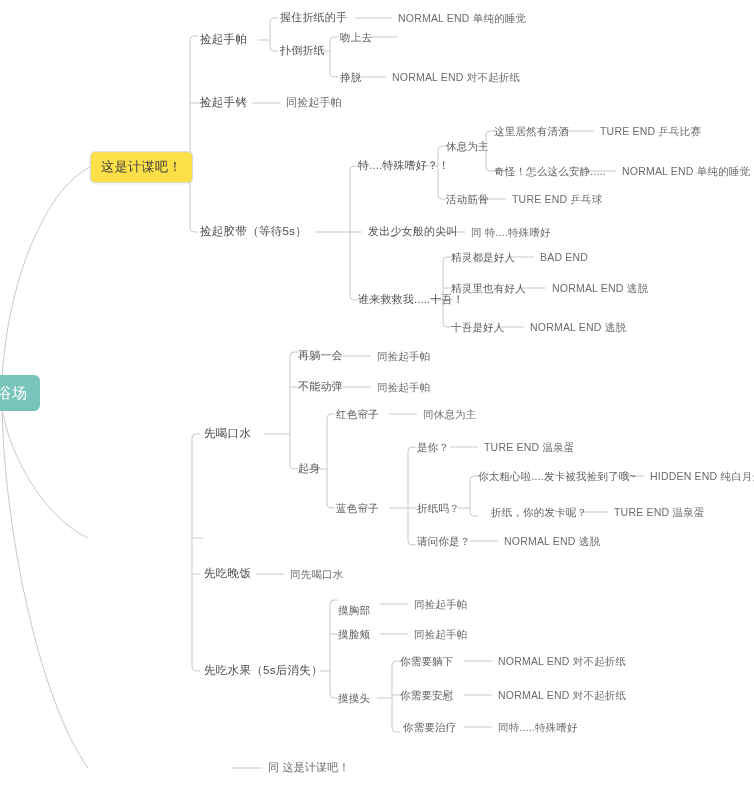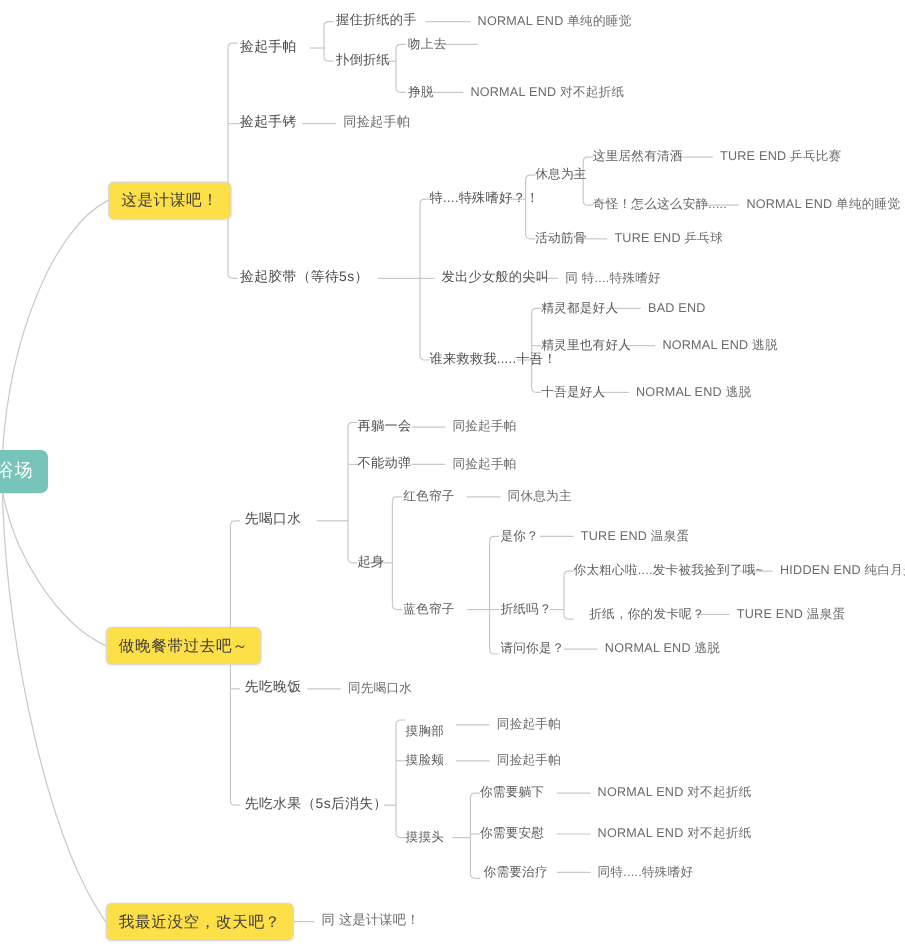--- a/index.html
+++ b/index.html
@@ -202,26 +202,20 @@
     </g>
   </svg>
 
   <div class="node root" style="left:-16px; top:393px;">
     <span>浴场</span>
   </div>
 
   <div class="node lvl1" style="left:90px; top:167px;">
     <span>这是计谋吧！</span>
   </div>
-  <div class="node lvl1" style="left:88px; top:538px;">
-    <span>做晚餐带过去吧～</span>
-  </div>
-  <div class="node lvl1" style="left:88px; top:768px;">
-    <span>我最近没空，改天吧？</span>
-  </div>
 
   <div class="node lvl2" style="left:200px; top:40px;">
     <span>捡起手帕</span>
   </div>
   <div class="node lvl2" style="left:200px; top:103px;">
     <span>捡起手铐</span>
   </div>
   <div class="node lvl2" style="left:200px; top:232px;">
     <span>捡起胶带（等待5s）</span>
   </div>

